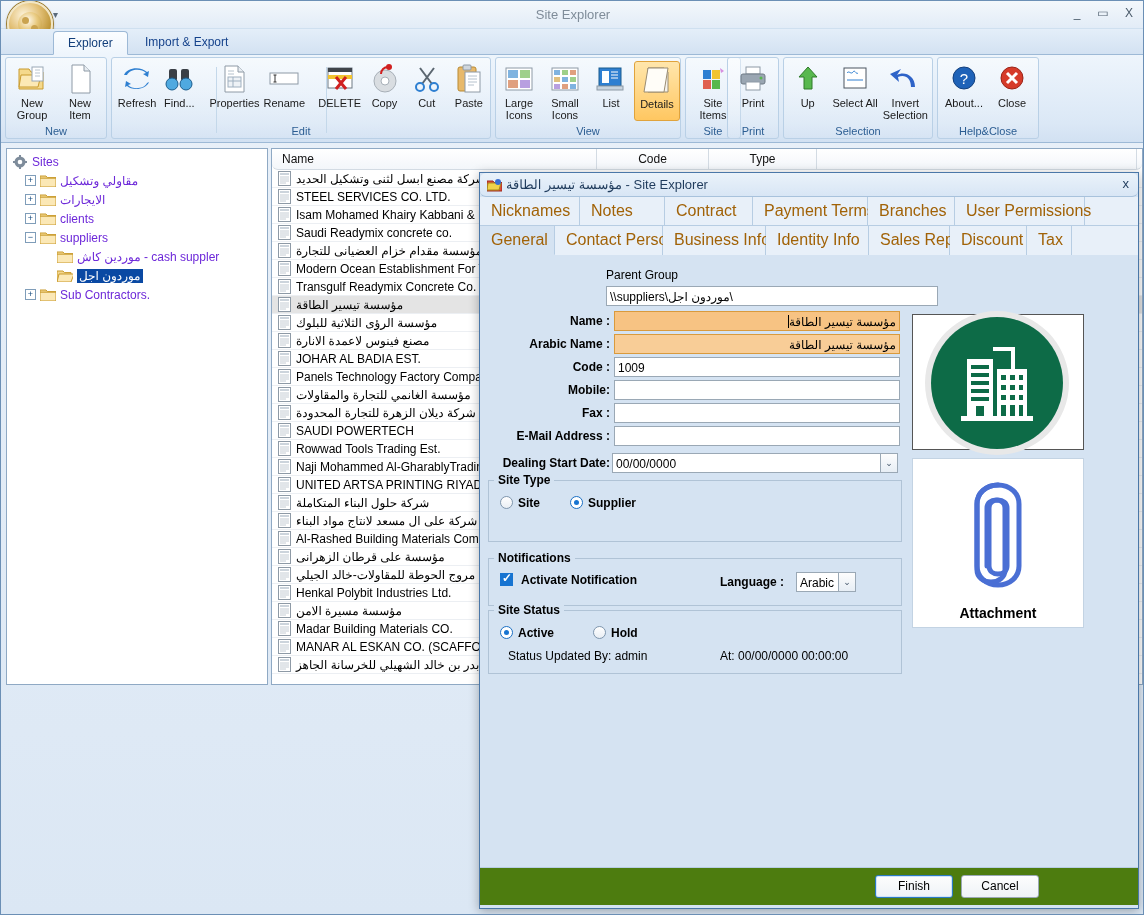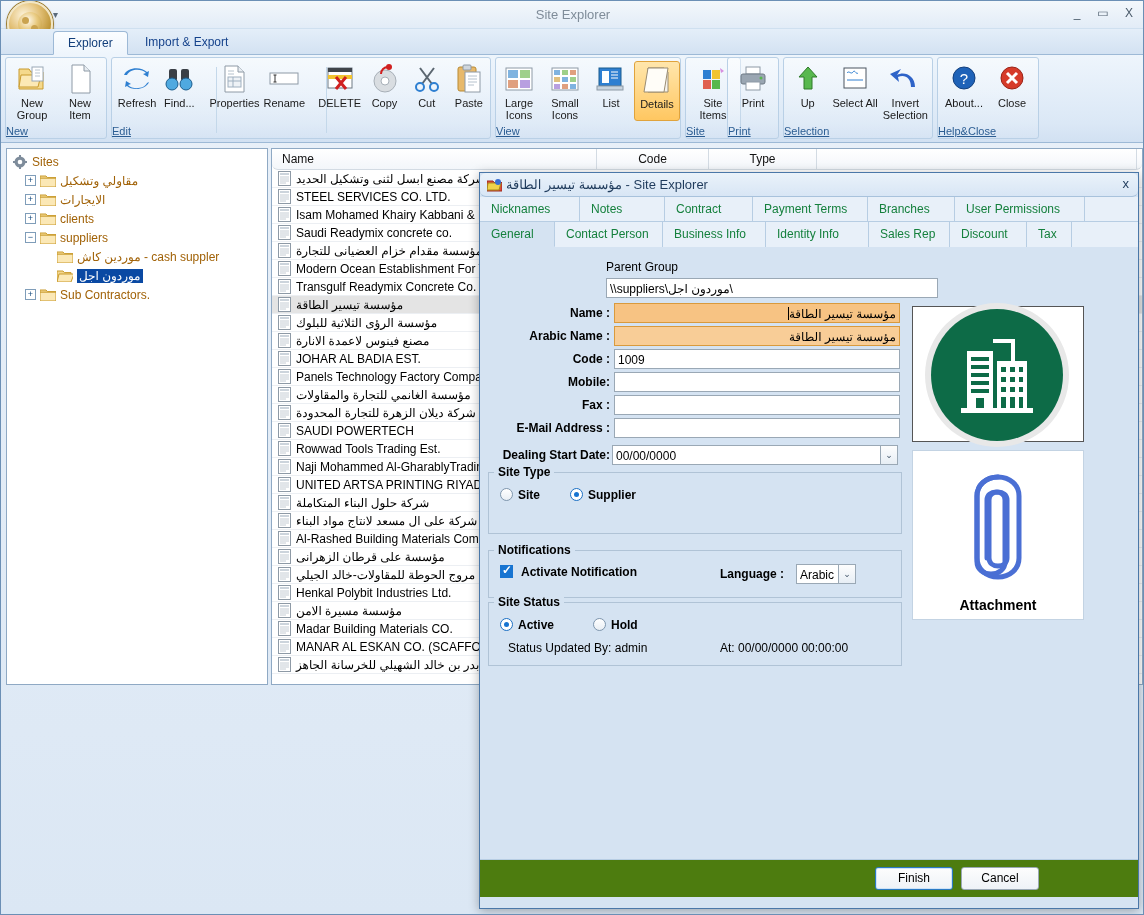--- a/index.html
+++ b/index.html
@@ -74,22 +74,22 @@
     position: absolute; left: 0; top: 54px; width: 1144px; height: 88px;
     background: linear-gradient(#eef5fc, #dbe8f6 78%, #d2e1f2);
     border-bottom: 1px solid #9db9d6;
   }
   .rgroup {
     position: absolute; top: 2px; height: 82px;
     border: 1px solid #b9d0e6; border-radius: 3px;
     background: linear-gradient(rgba(255,255,255,.45), rgba(255,255,255,.05));
   }
   .rgroup-label {
-    position: absolute; bottom: 1px; left: 0; right: 0; text-align: left;
-    font-size: 11px; color: #2b5d92; text-decoration: underline;
+    position: absolute; bottom: 1px; left: 0; right: 0; text-align: center;
+    font-size: 11px; color: #2b5d92;
   }
   .ritems { position: absolute; left:0; right:0; top: 3px; display: flex; justify-content: center; }
   .ritem {
     width: 48px; min-height: 58px; display: flex; flex-direction: column; align-items: center;
     text-align: center; cursor: default; padding: 2px 1px 0 1px; border-radius: 3px;
   }
   .ritem.wide { width: 54px; }
   .ritem.sel { background: linear-gradient(#ffe6ac,#ffc761); border: 1px solid #e0a33c; }
   .ritem-label { font-size: 11px; line-height: 12px; color: #1a1a1a; margin-top: 2px; }
   .ico { width: 34px; height: 32px; position: relative; }
@@ -100,21 +100,21 @@
     position: absolute; left: 5px; top: 147px; width: 262px; height: 537px;
     background: #ffffff; border: 1px solid #8fa9c4;
   }
   .tree { padding: 3px 0 0 4px; font-size: 12px; }
   .trow { display: flex; align-items: center; height: 19px; padding-left: 2px; white-space: nowrap; }
   .texp {
     width: 11px; height: 11px; border: 1px solid #7f9db9; background: #fff;
     font-size: 9px; line-height: 9px; text-align: center; color: #1b4f82; margin-right: 4px; flex: 0 0 auto;
   }
   .tfolder { width: 16px; height: 13px; margin-right: 4px; flex: 0 0 auto; position: relative; }
-  .tlabel { font-size: 12px; color: #a16207; }
+  .tlabel { font-size: 12px; color: #6d28d9; }
   .tlabel.sel { background: #0a49a3; color: #fff; padding: 0 2px; }
   .gear { width: 14px; height: 14px; margin-right: 5px; flex: 0 0 auto; }
 
   
   .list-panel {
     position: absolute; left: 270px; top: 147px; width: 872px; height: 537px;
     background: #ffffff; border: 1px solid #8fa9c4; overflow: hidden;
   }
   .lheader { display: flex; height: 21px; background: linear-gradient(#ffffff,#f3f6fa);
              border-bottom: 1px solid #d3dbe3; border-radius: 6px; }
@@ -140,21 +140,21 @@
     position: absolute; left: 26px; top: 4px; font-size: 13px; color: #1f3b5c;
   }
   .dlg-close {
     position: absolute; right: 9px; top: 3px; font-size: 13px; color: #1f3b5c; cursor: default;
   }
   .dlg-icon { position: absolute; left: 7px; top: 5px; width: 15px; height: 14px; }
 
   .tabrow { display: flex; background: #e8f0f9; }
   .tabrow.top { border-bottom: 1px solid #b7cde3; }
   .dtab {
-    padding: 5px 11px 5px 11px; font-size: 12px; color: #15803d; cursor: default;
+    padding: 5px 11px 5px 11px; font-size: 16px; color: #a16207; cursor: default;
     border-right: 1px solid #b7cde3; background: #e8f0f9; white-space: nowrap;
   }
   .dtab.active { background: #d5e3f2; border-bottom: 1px solid #d5e3f2; }
 
   .dlg-body { position: relative; height: 650px; background: #d5e3f2; }
 
   .flabel { position: absolute; font-size: 12px; font-weight: bold; color: #000; text-align: right; }
   .flabel.plain { font-weight: normal; }
   .finput {
     position: absolute; height: 20px; background: #fff; border: 1px solid #9aa8b5;

